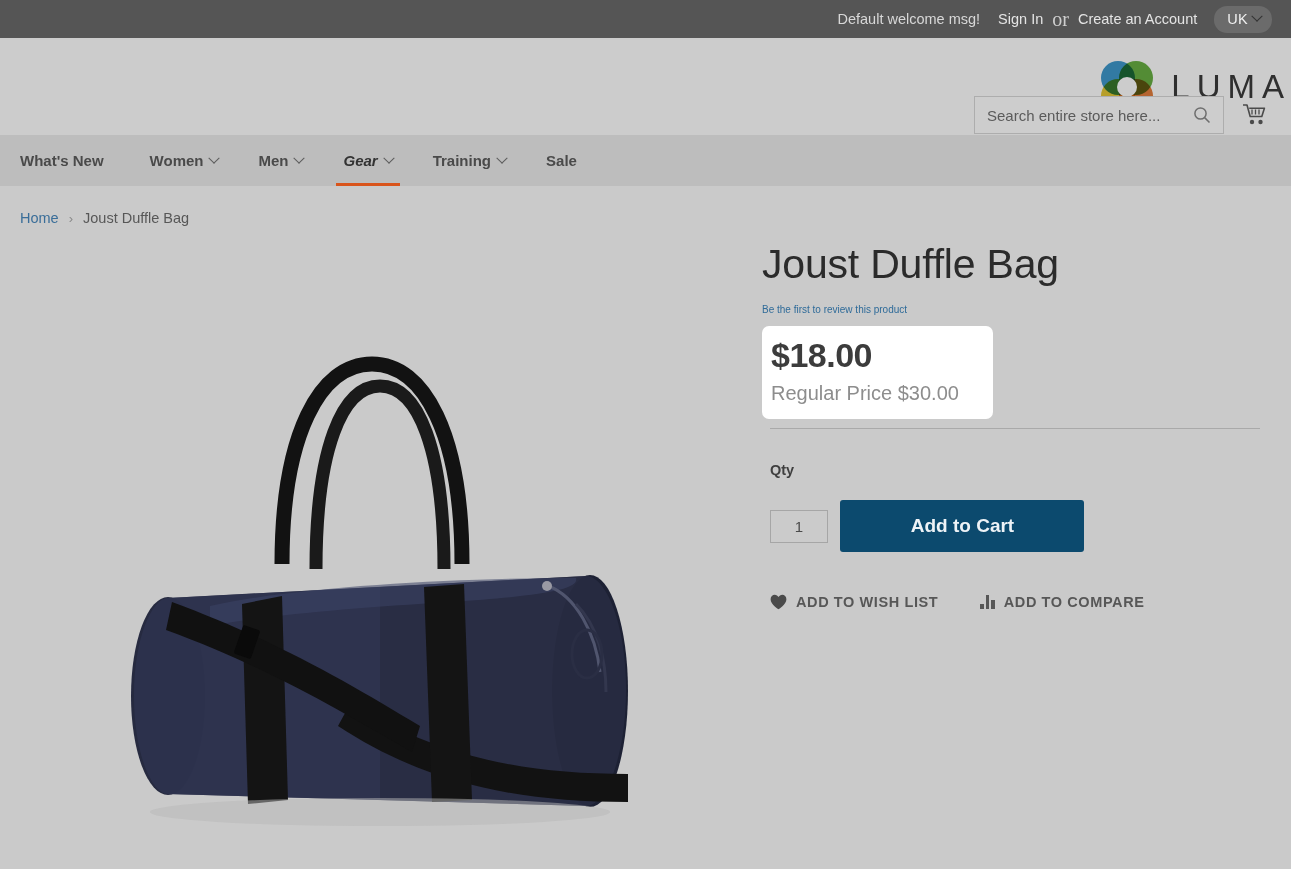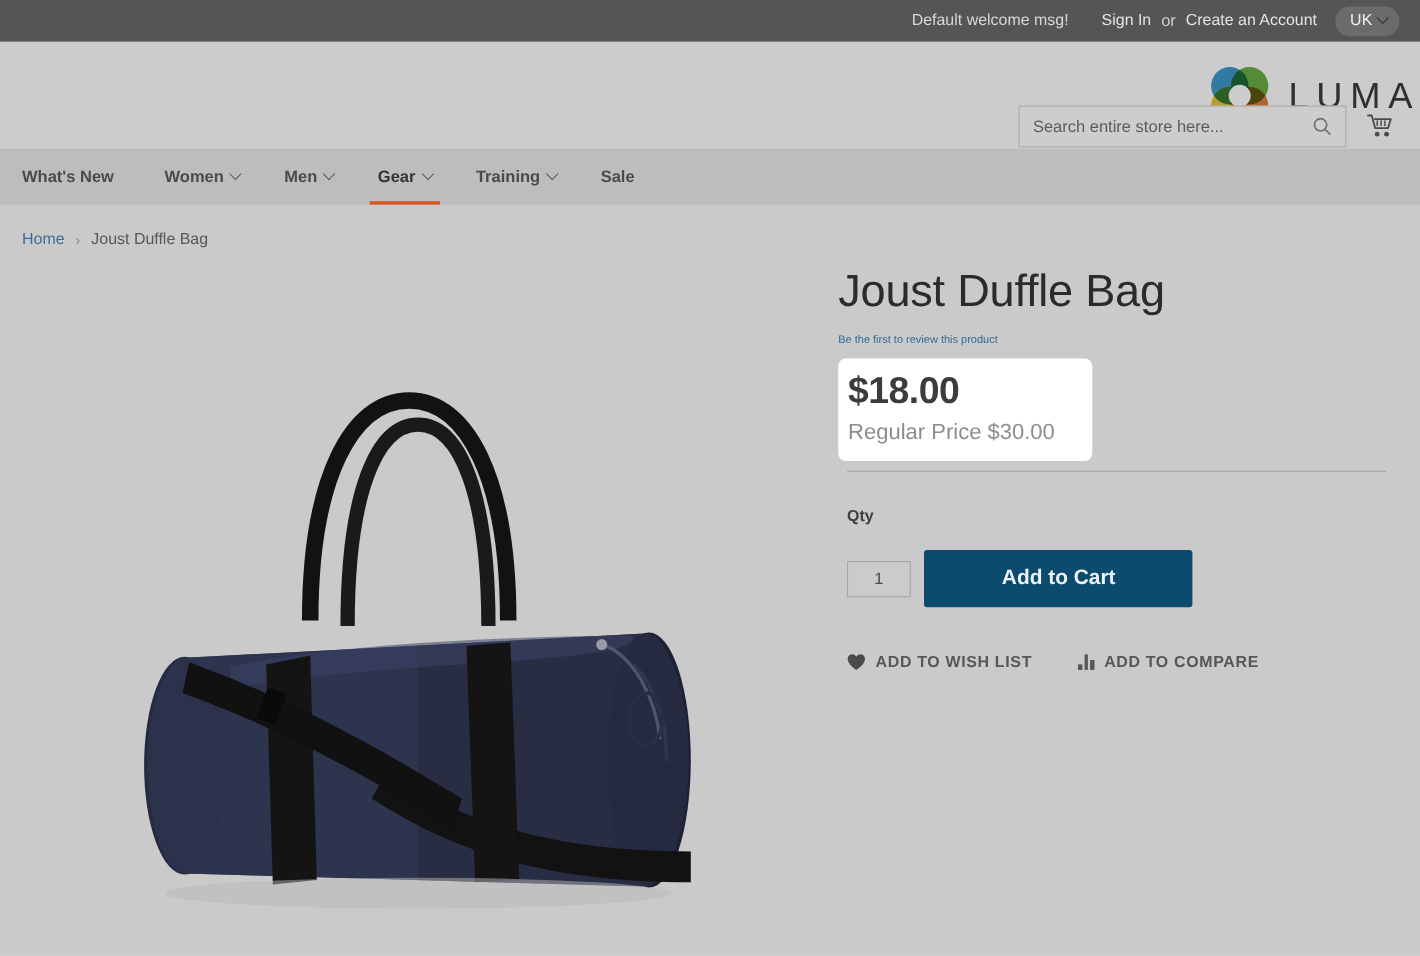--- a/index.html
+++ b/index.html
@@ -20,34 +20,35 @@
     background: #555555;
     display: flex;
     align-items: center;
     justify-content: flex-end;
     padding-right: 19px;
     gap: 0;
   }
   .welcome-msg {
     color: #d8d8d8;
     font-size: 14.5px;
-    margin-right: 30px;
+    margin-right: 18px;
     white-space: nowrap;
   }
   .top-link {
     color: #e4e4e4;
     font-size: 14.5px;
     text-decoration: none;
     white-space: nowrap;
     cursor: pointer;
   }
   .top-or {
     color: #cfcfcf;
-    font-size: 15px;
+    font-size: 20px;
     margin: 0 9px;
+    font-family: Liberation Serif, serif;
   }
   .lang-switcher {
     margin-left: 17px;
     background: #6b6b6b;
     border-radius: 13px;
     padding: 5px 11px 6px 13px;
     display: flex;
     align-items: center;
     gap: 5px;
     cursor: pointer;
@@ -103,21 +104,21 @@
 
   .header-right {
     position: absolute;
     right: 19px;
     top: 58px;
     display: flex;
     align-items: center;
     gap: 14px;
   }
   .search-box {
-    width: 298px;
+    width: 250px;
     height: 38px;
     background: #cdcdcd;
     border: 1px solid #adadad;
     display: flex;
     align-items: center;
     padding: 0 10px 0 12px;
   }
   .search-input {
     flex: 1;
     border: none;
@@ -153,21 +154,21 @@
     align-items: center;
     gap: 7px;
     padding: 0 20px;
     cursor: pointer;
     font-size: 15px;
     font-weight: bold;
     color: #4a4a4a;
     white-space: nowrap;
   }
   .nav-item:first-child { padding-left: 0; padding-right: 26px; }
-  .nav-item.active { color: #333333; }
+  .nav-item.active { color: #333333; font-style: italic; }
   .nav-item.active::after {
     content: "";
     position: absolute;
     left: 13px; right: 13px; bottom: 0;
     height: 3px;
     background: #d9541b;
   }
   .nav-chev {
     display: inline-block;
     width: 8px; height: 8px;

